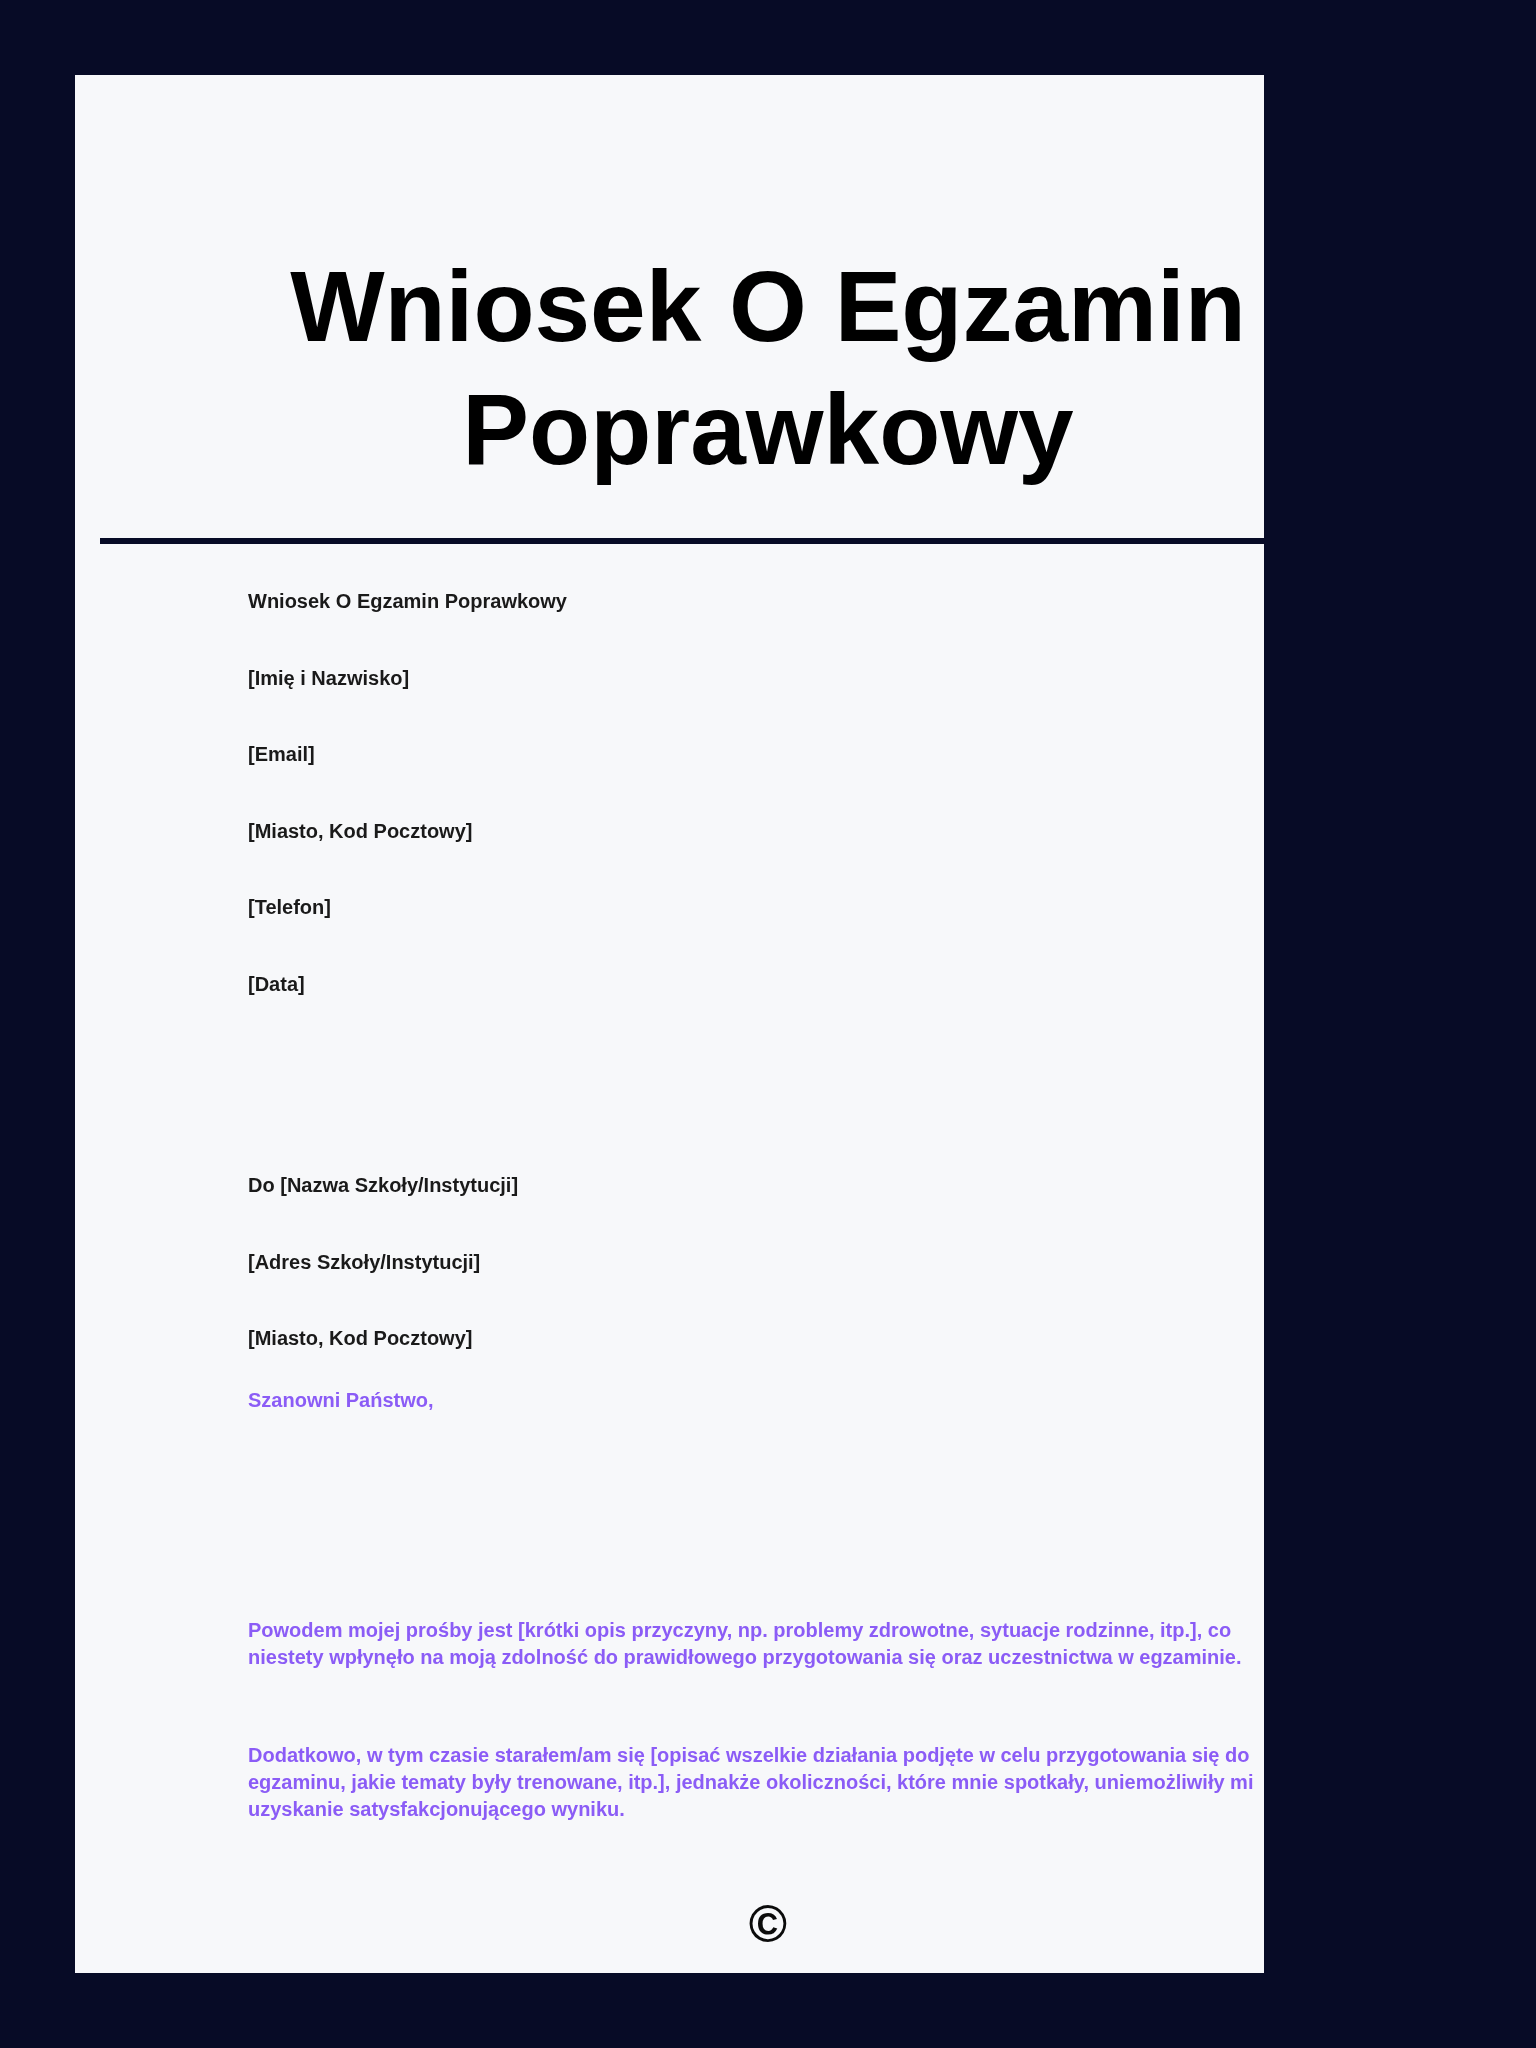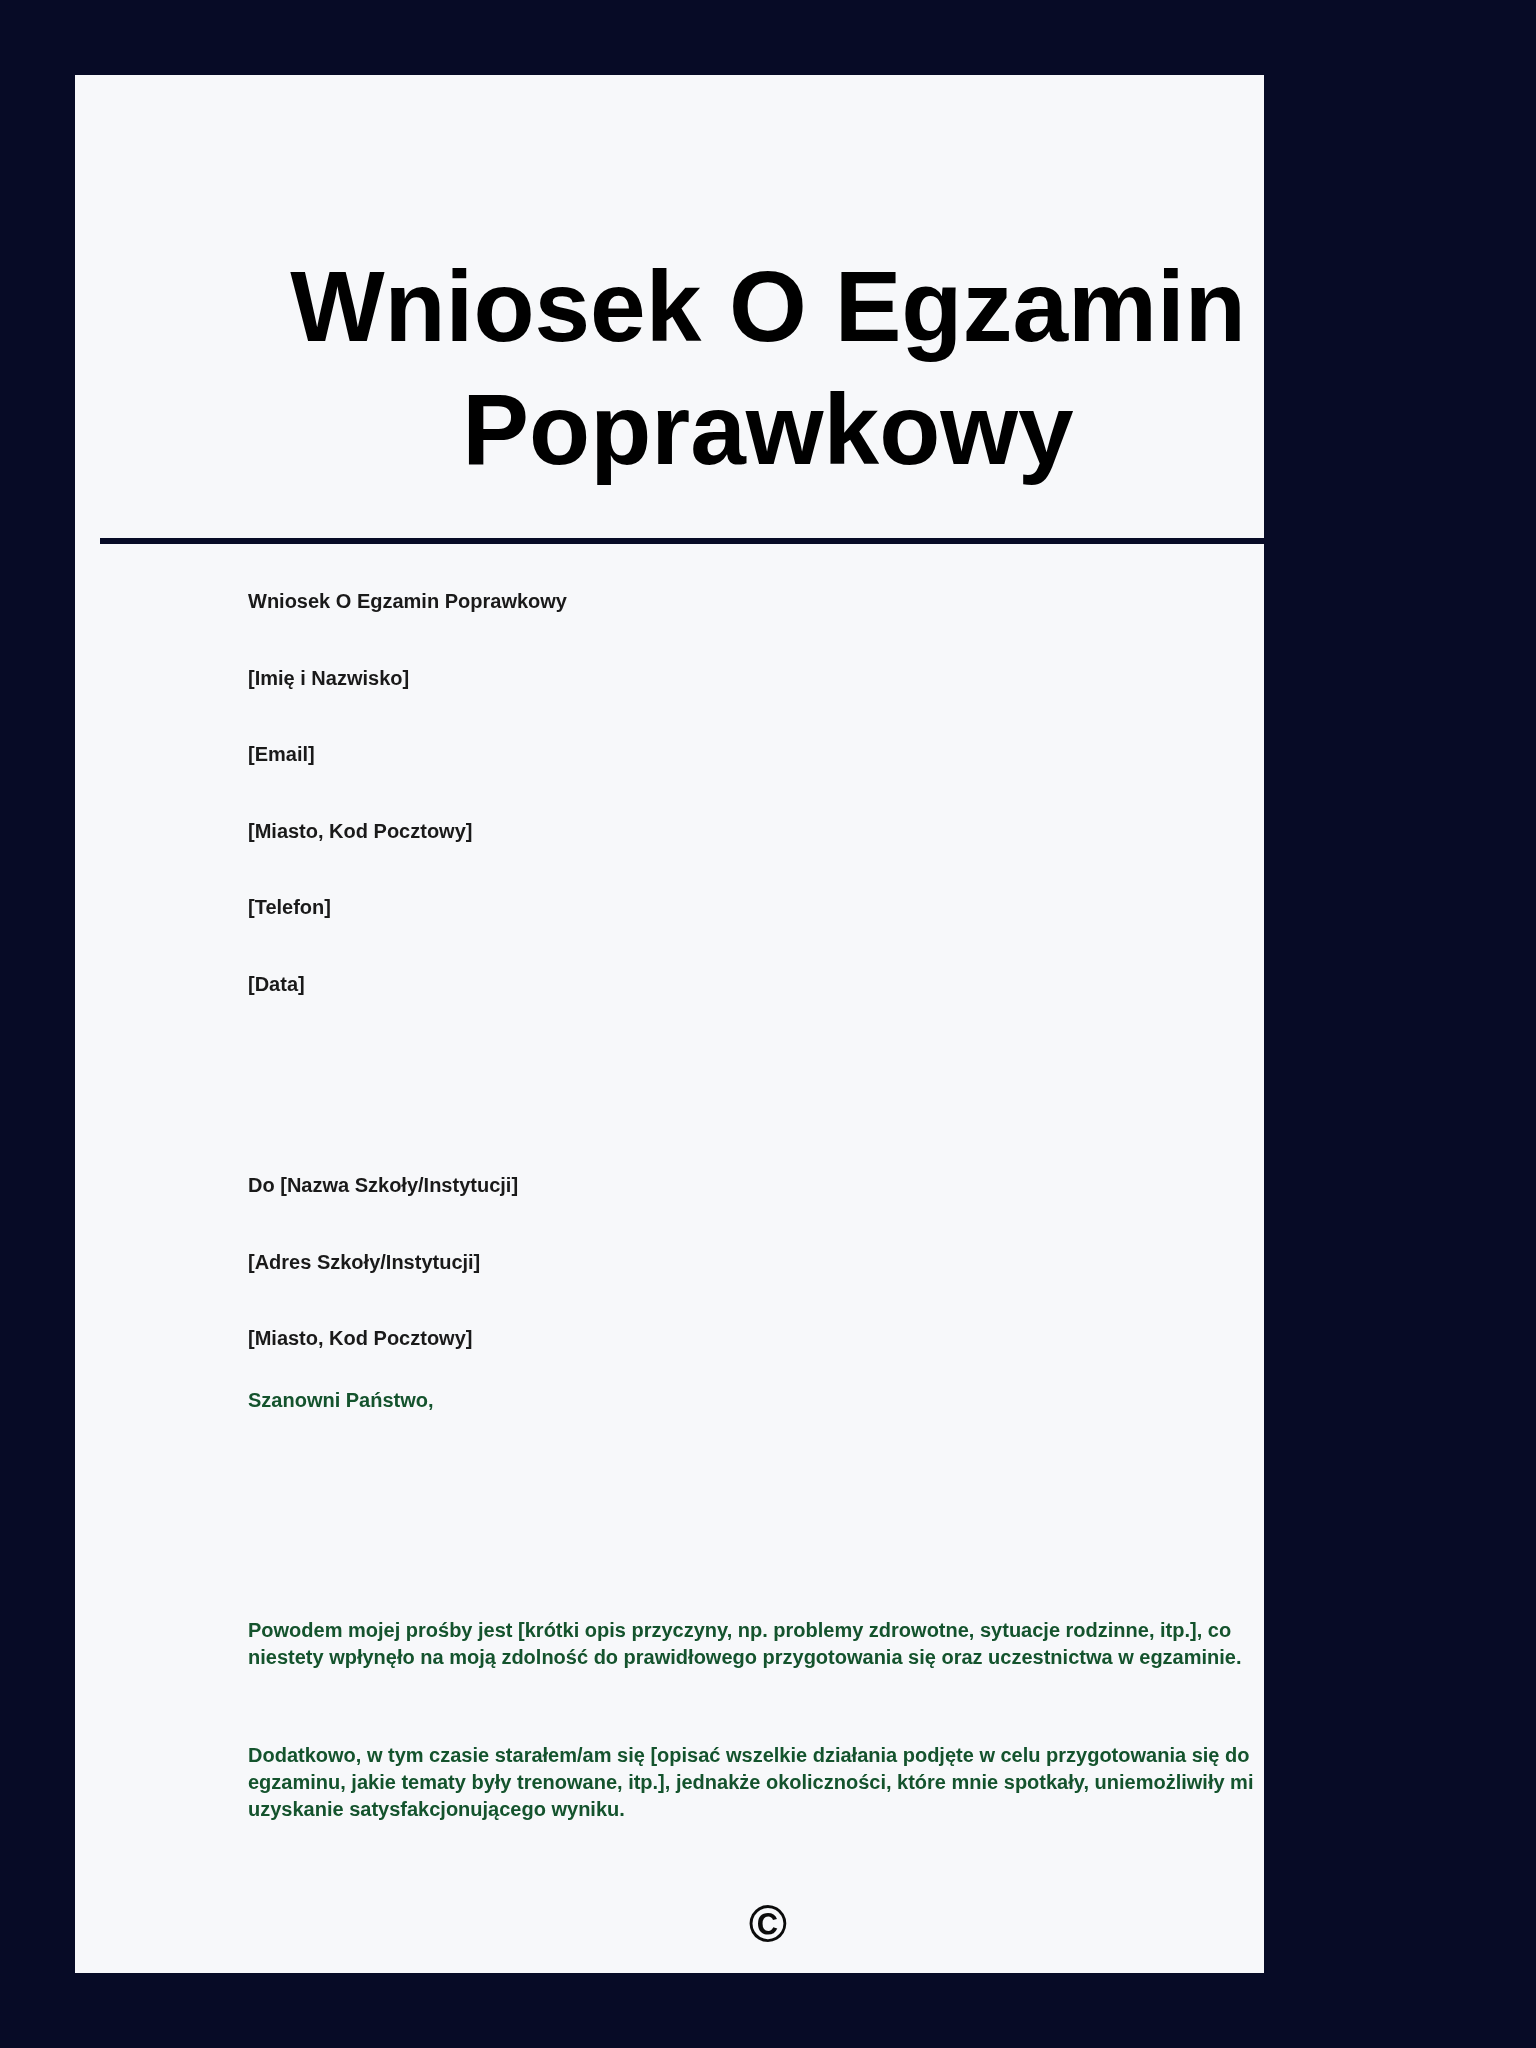--- a/index.html
+++ b/index.html
@@ -58,21 +58,21 @@
   }
   .letter-block p:last-child { margin-bottom: 0; margin-top: 12px; }
   .para {
     position: absolute;
     left: 173px;
     width: 1040px;
     margin: 0;
     font-size: 20px;
     line-height: 27px;
     font-weight: 700;
-    color: #14532d;
+    color: #8b5cf6;
   }
   .copyright {
     position: absolute;
     top: 1823px;
     left: 0;
     right: 0;
     margin: 0;
     text-align: center;
     font-size: 52px;
     line-height: 52px;

